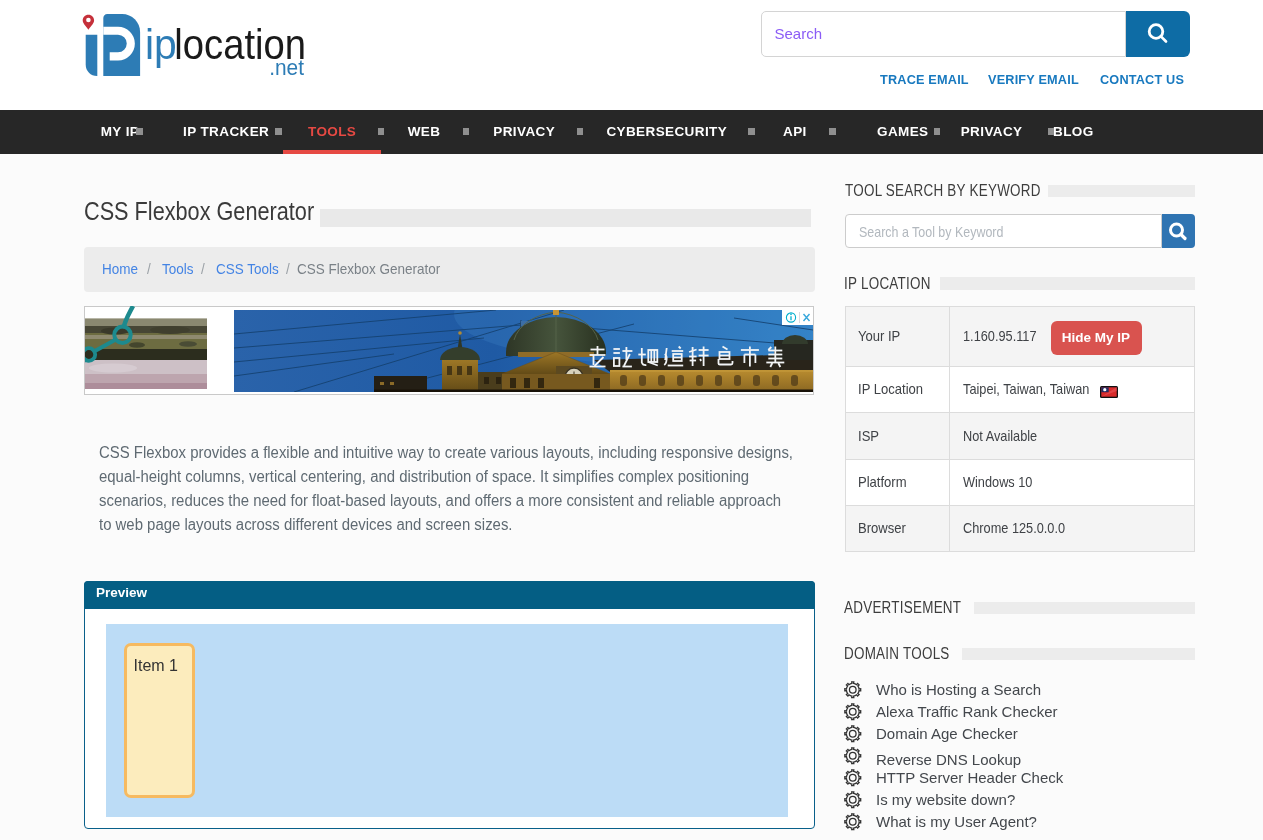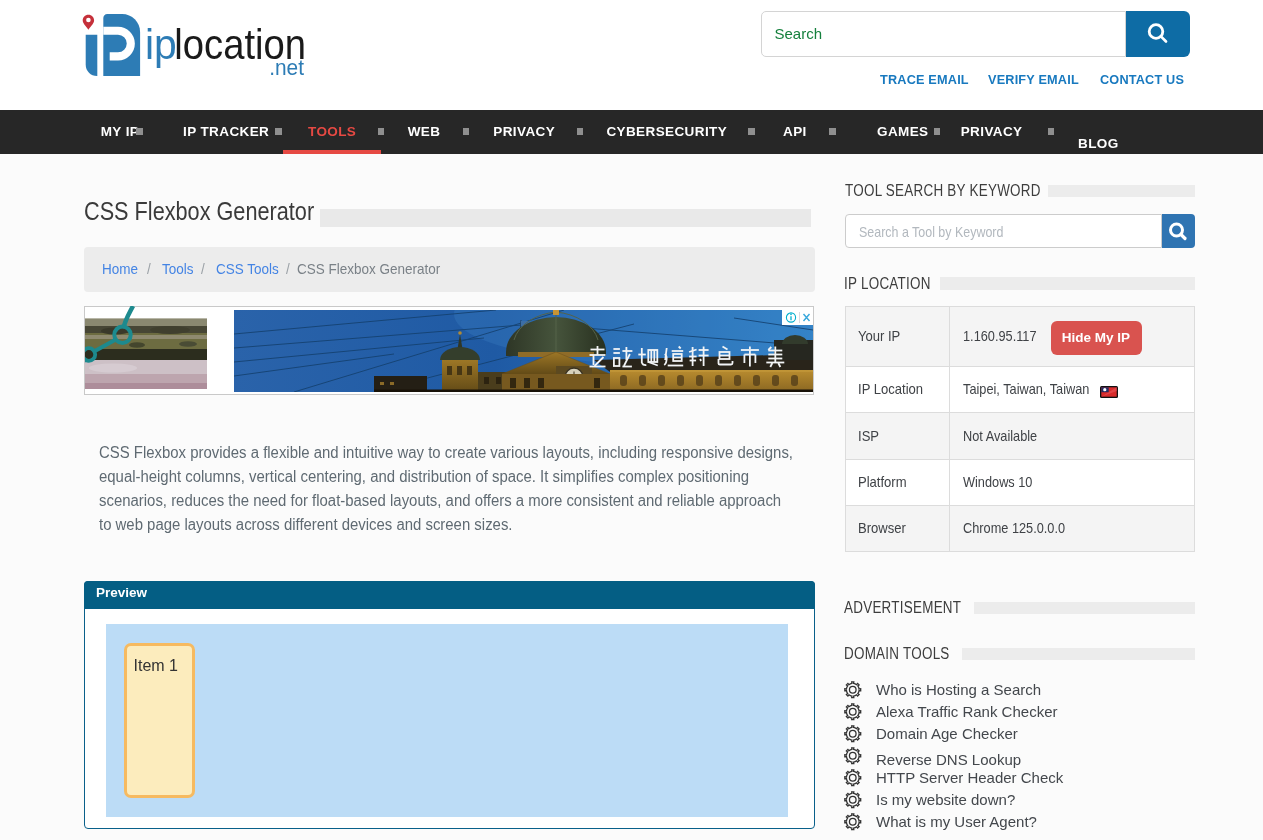--- a/index.html
+++ b/index.html
@@ -1,21 +1,21 @@
 <!DOCTYPE html>
 <html><head>
 <meta charset="utf-8">
 <style>
 * { margin:0; padding:0; box-sizing:border-box; }
 html,body { width:1263px; height:840px; overflow:hidden; background:#fff; }
 body { font-family:"Liberation Sans", sans-serif; position:relative; }
 .abs { position:absolute; white-space:nowrap; }
 
 #searchbox { left:761px; top:11px; width:365px; height:46px; background:#fff; border:1px solid #d4d4d4; border-radius:5px 0 0 5px; }
-#searchbox span { position:absolute; left:12.5px; top:12.5px; font-size:15px; color:#15803d; }
+#searchbox span { position:absolute; left:12.5px; top:12.5px; font-size:15px; color:#8b5cf6; }
 #searchbtn { left:1126px; top:11px; width:64px; height:46px; background:#0e6ca5; border-radius:0 6px 6px 0; }
 .maillink { top:71.9px; font-size:13.5px; font-weight:bold; color:#1879bf; letter-spacing:.2px; transform:scaleX(.94); transform-origin:left top; }
 
 #nav { left:0; top:110px; width:1263px; height:44px; background:#272727; }
 .navitem { top:124px; font-size:13.5px; font-weight:bold; color:#fff; letter-spacing:.4px; }
 .navsq { top:128.2px; width:6.5px; height:6.5px; background:#8f8f8f; }
 #tools-red { color:#e64943; }
 #redline { left:283px; top:150px; width:98px; height:4px; background:#e64943; }
 
 #contentbg { left:0; top:154px; width:1263px; height:686px; background:#fbfbfb; }
@@ -87,21 +87,21 @@
 <div class="abs" id="nav"></div>
 <span class="abs navitem" style="left:84.7px;padding-left:16px;">MY IP</span>
 <span class="abs navitem" style="left:183px;">IP TRACKER</span>
 <span class="abs navitem" id="tools-red" style="left:308px;">TOOLS</span>
 <span class="abs navitem" style="left:407.7px;">WEB</span>
 <span class="abs navitem" style="left:493.3px;">PRIVACY</span>
 <span class="abs navitem" style="left:606.4px;">CYBERSECURITY</span>
 <span class="abs navitem" style="left:783px;">API</span>
 <span class="abs navitem" style="left:877px;">GAMES</span>
 <span class="abs navitem" style="left:960.7px;">PRIVACY</span>
-<span class="abs navitem" style="left:1078px;margin-top:12px;">BLOG</span>
+<span class="abs navitem" style="left:1053px;">BLOG</span>
 <span class="abs navsq" style="left:136.3px;"></span>
 <span class="abs navsq" style="left:275.3px;"></span>
 <span class="abs navsq" style="left:377.5px;"></span>
 <span class="abs navsq" style="left:462.8px;"></span>
 <span class="abs navsq" style="left:576.8px;"></span>
 <span class="abs navsq" style="left:748.3px;"></span>
 <span class="abs navsq" style="left:829.4px;"></span>
 <span class="abs navsq" style="left:933.5px;"></span>
 <span class="abs navsq" style="left:1047.8px;"></span>
 <div class="abs" id="redline"></div>

